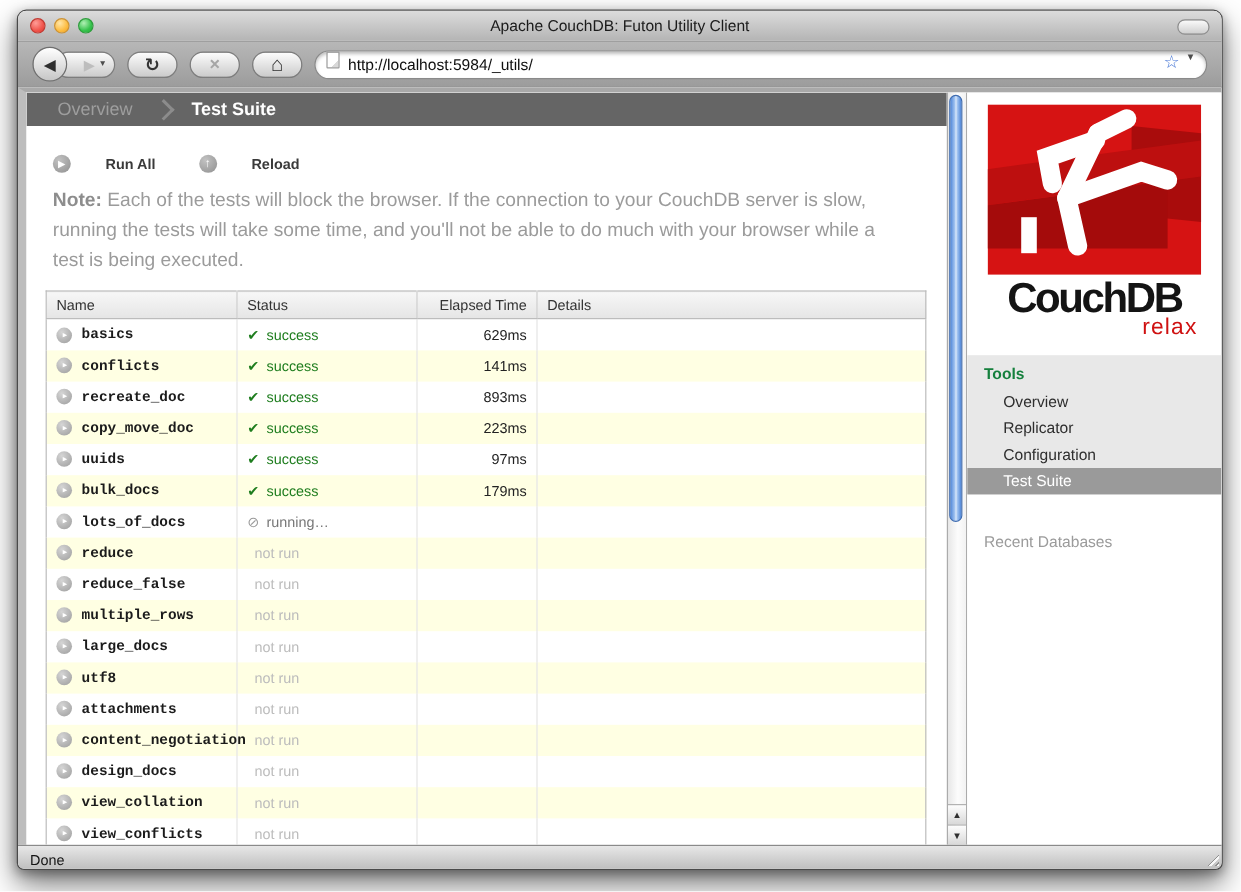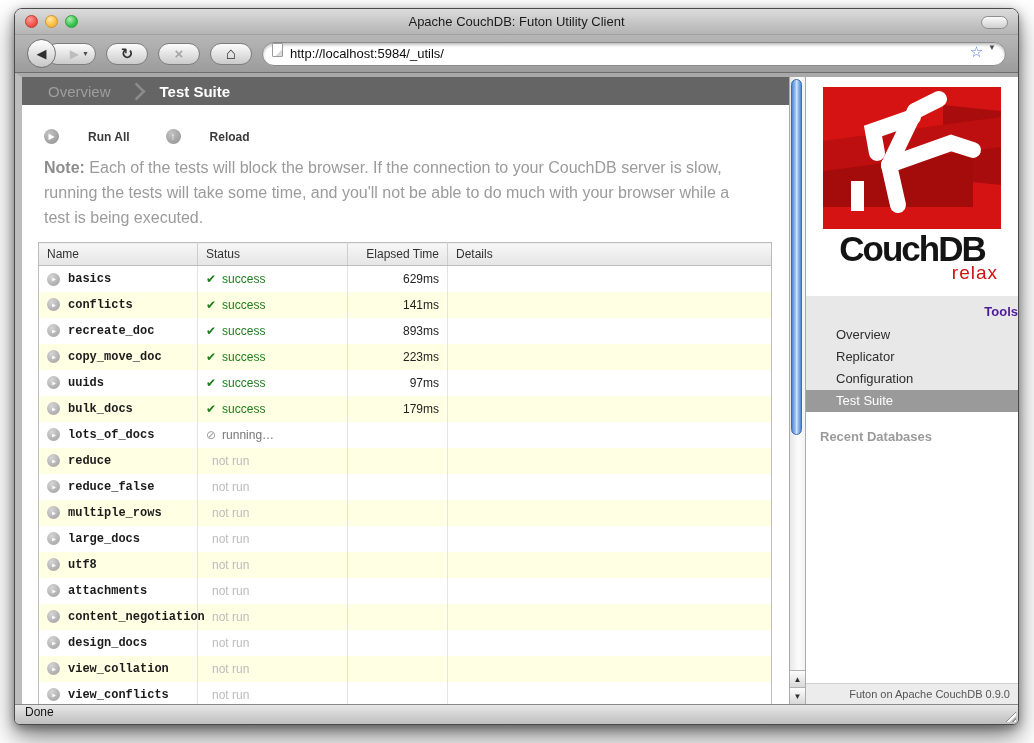--- a/index.html
+++ b/index.html
@@ -108,32 +108,32 @@
 
   
   .sidebar { width:212px; flex:0 0 auto; background:#fff; position:relative; overflow:hidden; }
   .logo { padding-top:10px; cursor:pointer; }
   .logo svg { display:block; margin:0 auto; }
   .logo-title { width:178px; margin:2px auto 0; font-size:35px; font-weight:bold; letter-spacing:-2px;
     color:#141414; text-align:center; line-height:1.0; }
   .logo-tagline { width:178px; margin:-4px auto 0; font-size:19px; color:#cf1111; text-align:right;
     letter-spacing:1px; padding-right:3px; }
   .toolsbox { margin-top:12px; background:#e8e8e8; padding-top:8px; }
-  .tools-heading { color:#4c1d95; font-weight:bold; font-size:13px; padding:0 0 5px 14px;text-align:right; }
+  .tools-heading { color:#15803d; font-weight:bold; font-size:13px; padding:0 0 5px 14px; }
   .toolsbox ul { list-style:none; }
   .toolsbox li { font-size:13px; color:#2e2e2e; padding:3px 0 4px 30px; cursor:pointer; }
   .toolsbox li.selected { background:#9a9a9a; color:#fff; }
-  .recent-heading { color:#9b9b9b; font-weight:bold; font-size:13px; padding:17px 14px; }
+  .recent-heading { color:#9b9b9b; font-weight:normal; font-size:13px; padding:32px 14px; }
   .sb-footer { position:absolute; left:0; right:0; bottom:0; height:21px; line-height:20px;
     background:#ececec; border-top:1px solid #cfcfcf; font-size:11px; color:#555;
     text-align:right; padding-right:8px; }
 
   
   .statusbar { height:20px; flex:0 0 auto; background:linear-gradient(#e7e7e7,#bfbfbf);
-    border-top:1px solid #8a8a8a; display:flex; align-items:flex-start; padding-left:10px;
+    border-top:1px solid #8a8a8a; display:flex; align-items:flex-end; padding-left:10px;
     font-size:12px; color:#141414; position:relative; }
   .grip { position:absolute; right:2px; bottom:2px; width:13px; height:13px; cursor:nwse-resize;
     background:repeating-linear-gradient(135deg, transparent 0 2px, #8f8f8f 2px 3px, rgba(255,255,255,.85) 3px 4.5px);
     clip-path:polygon(100% 0, 100% 100%, 0 100%); }
 </style>
 </head>
 <body>
 
 <div class="canvas">
   <div class="window">
@@ -521,21 +521,20 @@
           <ul>
               <li>Overview</li>
               <li>Replicator</li>
               <li>Configuration</li>
               <li class="selected">Test Suite</li>
             </ul>
         </div>
 
         <div class="recent-heading">Recent Databases</div>
 
-        <div class="sb-footer">Futon on Apache CouchDB 0.9.0</div>
       </div>
     </div>
 
     <div class="statusbar">
       <span>Done</span>
       <span class="grip"></span>
     </div>
 
   </div>
 </div>

